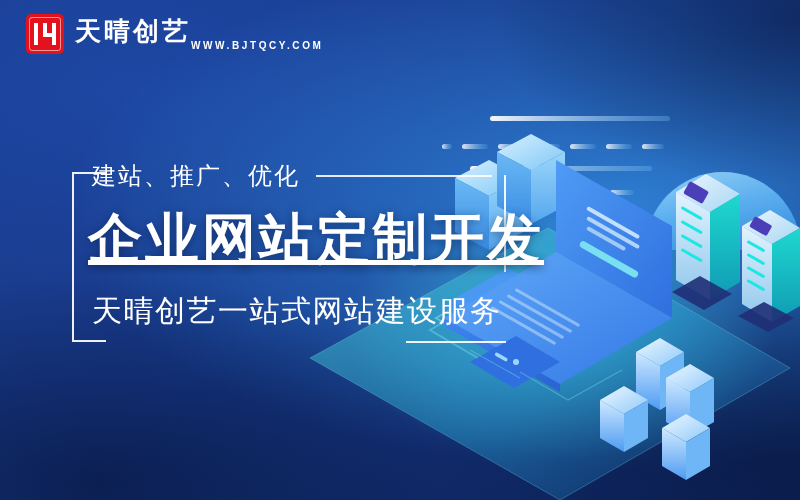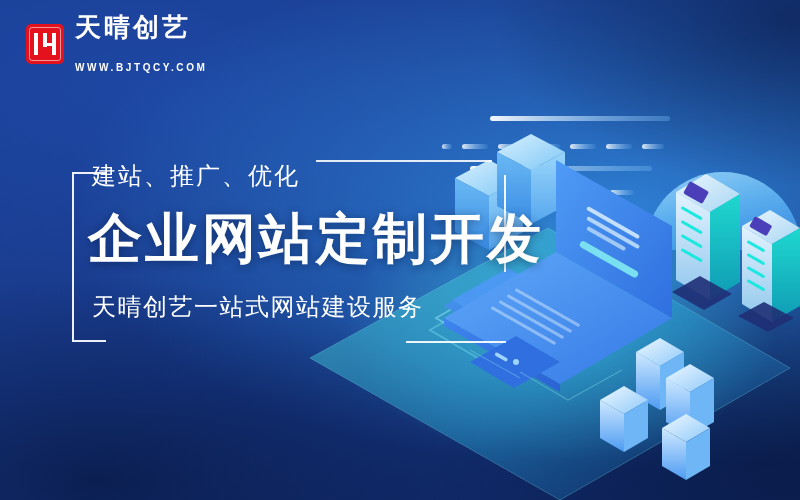--- a/index.html
+++ b/index.html
@@ -67,21 +67,21 @@
   .logo-mark .g1 { left: 8px;  top: 9px;  width: 3.5px; height: 22px; }
   .logo-mark .g2 { left: 17px; top: 9px;  width: 3.5px; height: 14px; }
   .logo-mark .g3 { left: 26px; top: 9px;  width: 3.5px; height: 22px; }
   .logo-mark .g4 { left: 17px; top: 19px; width: 12px;  height: 3.5px; }
   .logo-mark .ring {
     position: absolute;
     inset: 3px;
     border: 1.5px solid rgba(255,255,255,0.55);
     border-radius: 3px;
   }
-  .logo-text { display: flex; flex-direction: column; line-height: 1; }
+  .logo-text { display: flex; line-height: 1; }
   .logo-cn {
     color: #ffffff;
     font-size: 26px;
     font-weight: 700;
     letter-spacing: 3px;
     white-space: nowrap;
   }
   .logo-url {
     color: #ffffff;
     font-size: 10px;
@@ -123,20 +123,21 @@
     width: 100px;
     height: 2px;
     background: rgba(255,255,255,0.92);
   }
 
   .tagline-row {
     position: absolute;
     left: 92px;
     top: 160px;
     display: flex;
+    align-items: center;
     gap: 16px;
     width: 400px;
   }
   .tagline {
     color: #ffffff;
     font-size: 24px;
     font-weight: 400;
     letter-spacing: 2px;
     white-space: nowrap;
   }
@@ -149,28 +150,29 @@
   .headline {
     position: absolute;
     left: 88px;
     top: 203px;
     color: #ffffff;
     font-size: 54px;
     font-weight: 700;
     letter-spacing: 3px;
     white-space: nowrap;
     text-shadow: 0 2px 10px rgba(4,16,48,0.45);
+    text-decoration: underline;
   }
 
   .subline {
     position: absolute;
     left: 92px;
     top: 291px;
     color: #ffffff;
-    font-size: 24px;
+    font-size: 30px;
     font-weight: 400;
     letter-spacing: 1.5px;
     white-space: nowrap;
   }
 </style>
 </head>
 <body>
 
 <div class="banner">
 

